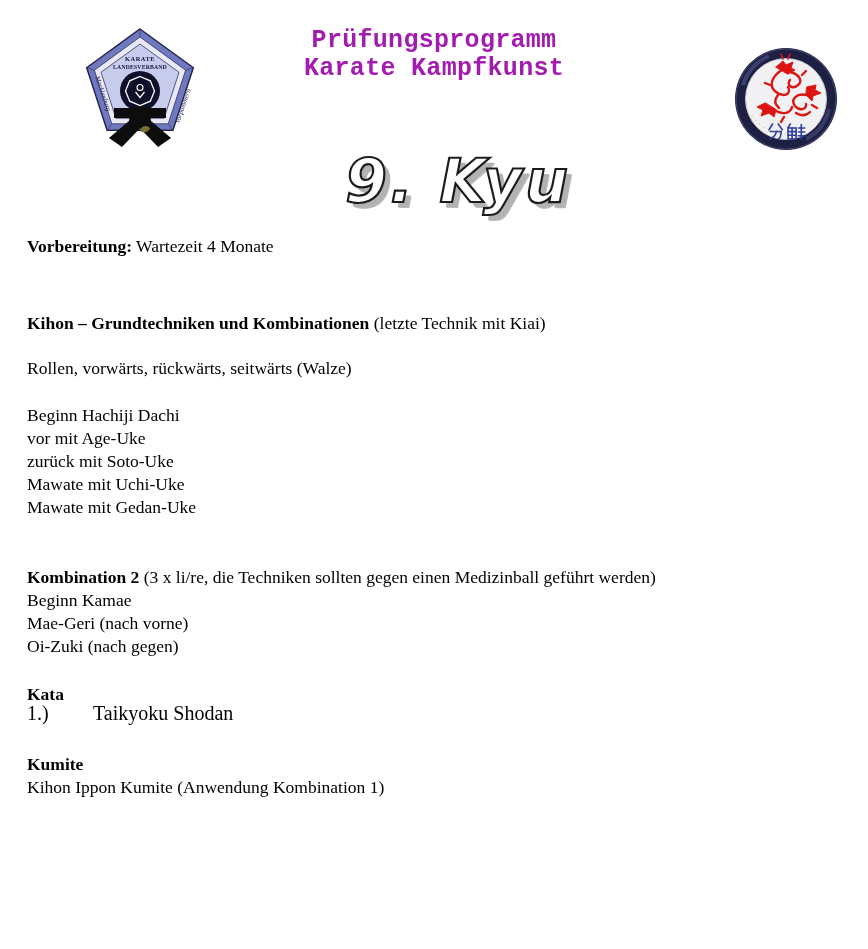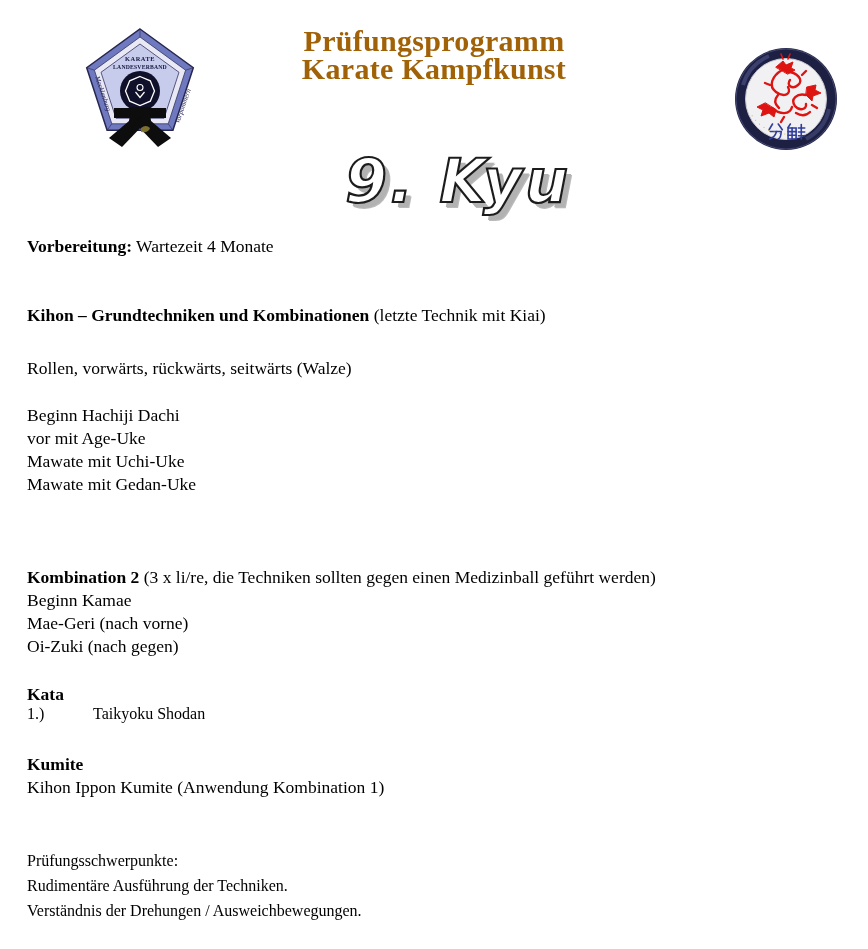--- a/index.html
+++ b/index.html
@@ -3,33 +3,34 @@
 <meta charset="utf-8">
 <style>
   html,body{margin:0;padding:0;background:#fff;}
   #page{
     position:relative;width:868px;height:949px;background:#ffffff;
     font-family:"Liberation Serif",serif;color:#000;overflow:hidden;
   }
   .abs{position:absolute;}
   .doc-title{
     left:0;top:27px;width:100%;text-align:center;
-    font-weight:bold;font-size:30px;line-height:28px;color:#a16207;
+    font-weight:bold;font-size:25px;line-height:28px;color:#a21caf;
     letter-spacing:0.3px;
+    font-family:Liberation Mono, monospace;
   }
   .rank-title{
     left:0;top:146px;width:100%;text-align:center;
     font-family:"DejaVu Sans",sans-serif;font-weight:800;font-style:italic;
     font-size:60px;line-height:70px;letter-spacing:3px;color:#ffffff;
     -webkit-text-stroke:2.2px #1c1c1c;
     text-shadow:5px 5px 0 #b2b2b2,6px 6px 0 #bbbbbb;
     margin-left:24px;
   }
   .body-text{left:27px;font-size:17.5px;line-height:23px;}
-  .big{font-size:16px;line-height:25px;}
+  .big{font-size:20px;line-height:25px;}
   .b{font-weight:bold;}
   .kata-num{display:inline-block;width:66px;}
   svg text{user-select:none;}
 </style>
 </head>
 <body>
 
 <div id="page">
 
   <svg class="abs" style="left:78px;top:28px" width="124" height="122" viewBox="0 0 124 122">
@@ -101,43 +102,39 @@
     <path id="arcB" d="M13,62 A42,42 0 0 0 91,62" fill="none"></path>
     <text font-size="4.5" fill="#d8b44e" letter-spacing="1.5">
       <textPath href="#arcB" startOffset="8">• • • • • • • • •</textPath>
     </text>
   </svg>
 
   <div class="abs rank-title">9. Kyu</div>
 
   <div class="abs body-text" style="top:235px"><span class="b">Vorbereitung:</span><span> Wartezeit 4 Monate</span></div>
 
-  <div class="abs body-text" style="top:304px"><span class="b">Kihon – Grundtechniken und Kombinationen</span><span> (letzte Technik mit Kiai)</span></div>
+  <div class="abs body-text" style="top:312px"><span class="b">Kihon – Grundtechniken und Kombinationen</span><span> (letzte Technik mit Kiai)</span></div>
 
   <div class="abs body-text" style="top:357px">Rollen, vorwärts, rückwärts, seitwärts (Walze)</div>
 
   <div class="abs body-text" style="top:404px">
     <div>Beginn Hachiji Dachi</div>
     <div>vor mit Age-Uke</div>
+    <div>zurück mit Soto-Uke</div>
     <div>Mawate mit Uchi-Uke</div>
     <div>Mawate mit Gedan-Uke</div>
   </div>
 
   <div class="abs body-text" style="top:566px">
     <div><span class="b">Kombination 2</span><span> (3 x li/re, die Techniken sollten gegen einen Medizinball geführt werden)</span></div>
     <div>Beginn Kamae</div>
     <div>Mae-Geri (nach vorne)</div>
     <div>Oi-Zuki (nach gegen)</div>
   </div>
 
   <div class="abs body-text b" style="top:683px">Kata</div>
   <div class="abs body-text big" style="top:701px"><span class="kata-num">1.)</span><span>Taikyoku Shodan</span></div>
 
   <div class="abs body-text b" style="top:753px">Kumite</div>
   <div class="abs body-text" style="top:776px">Kihon Ippon Kumite (Anwendung Kombination 1)</div>
 
-  <div class="abs body-text big" style="top:848px">
-    <div>Prüfungsschwerpunkte:</div>
-    <div>Rudimentäre Ausführung der Techniken.</div>
-    <div>Verständnis der Drehungen / Ausweichbewegungen.</div>
-  </div>
 
 </div>
 
 </body></html>

